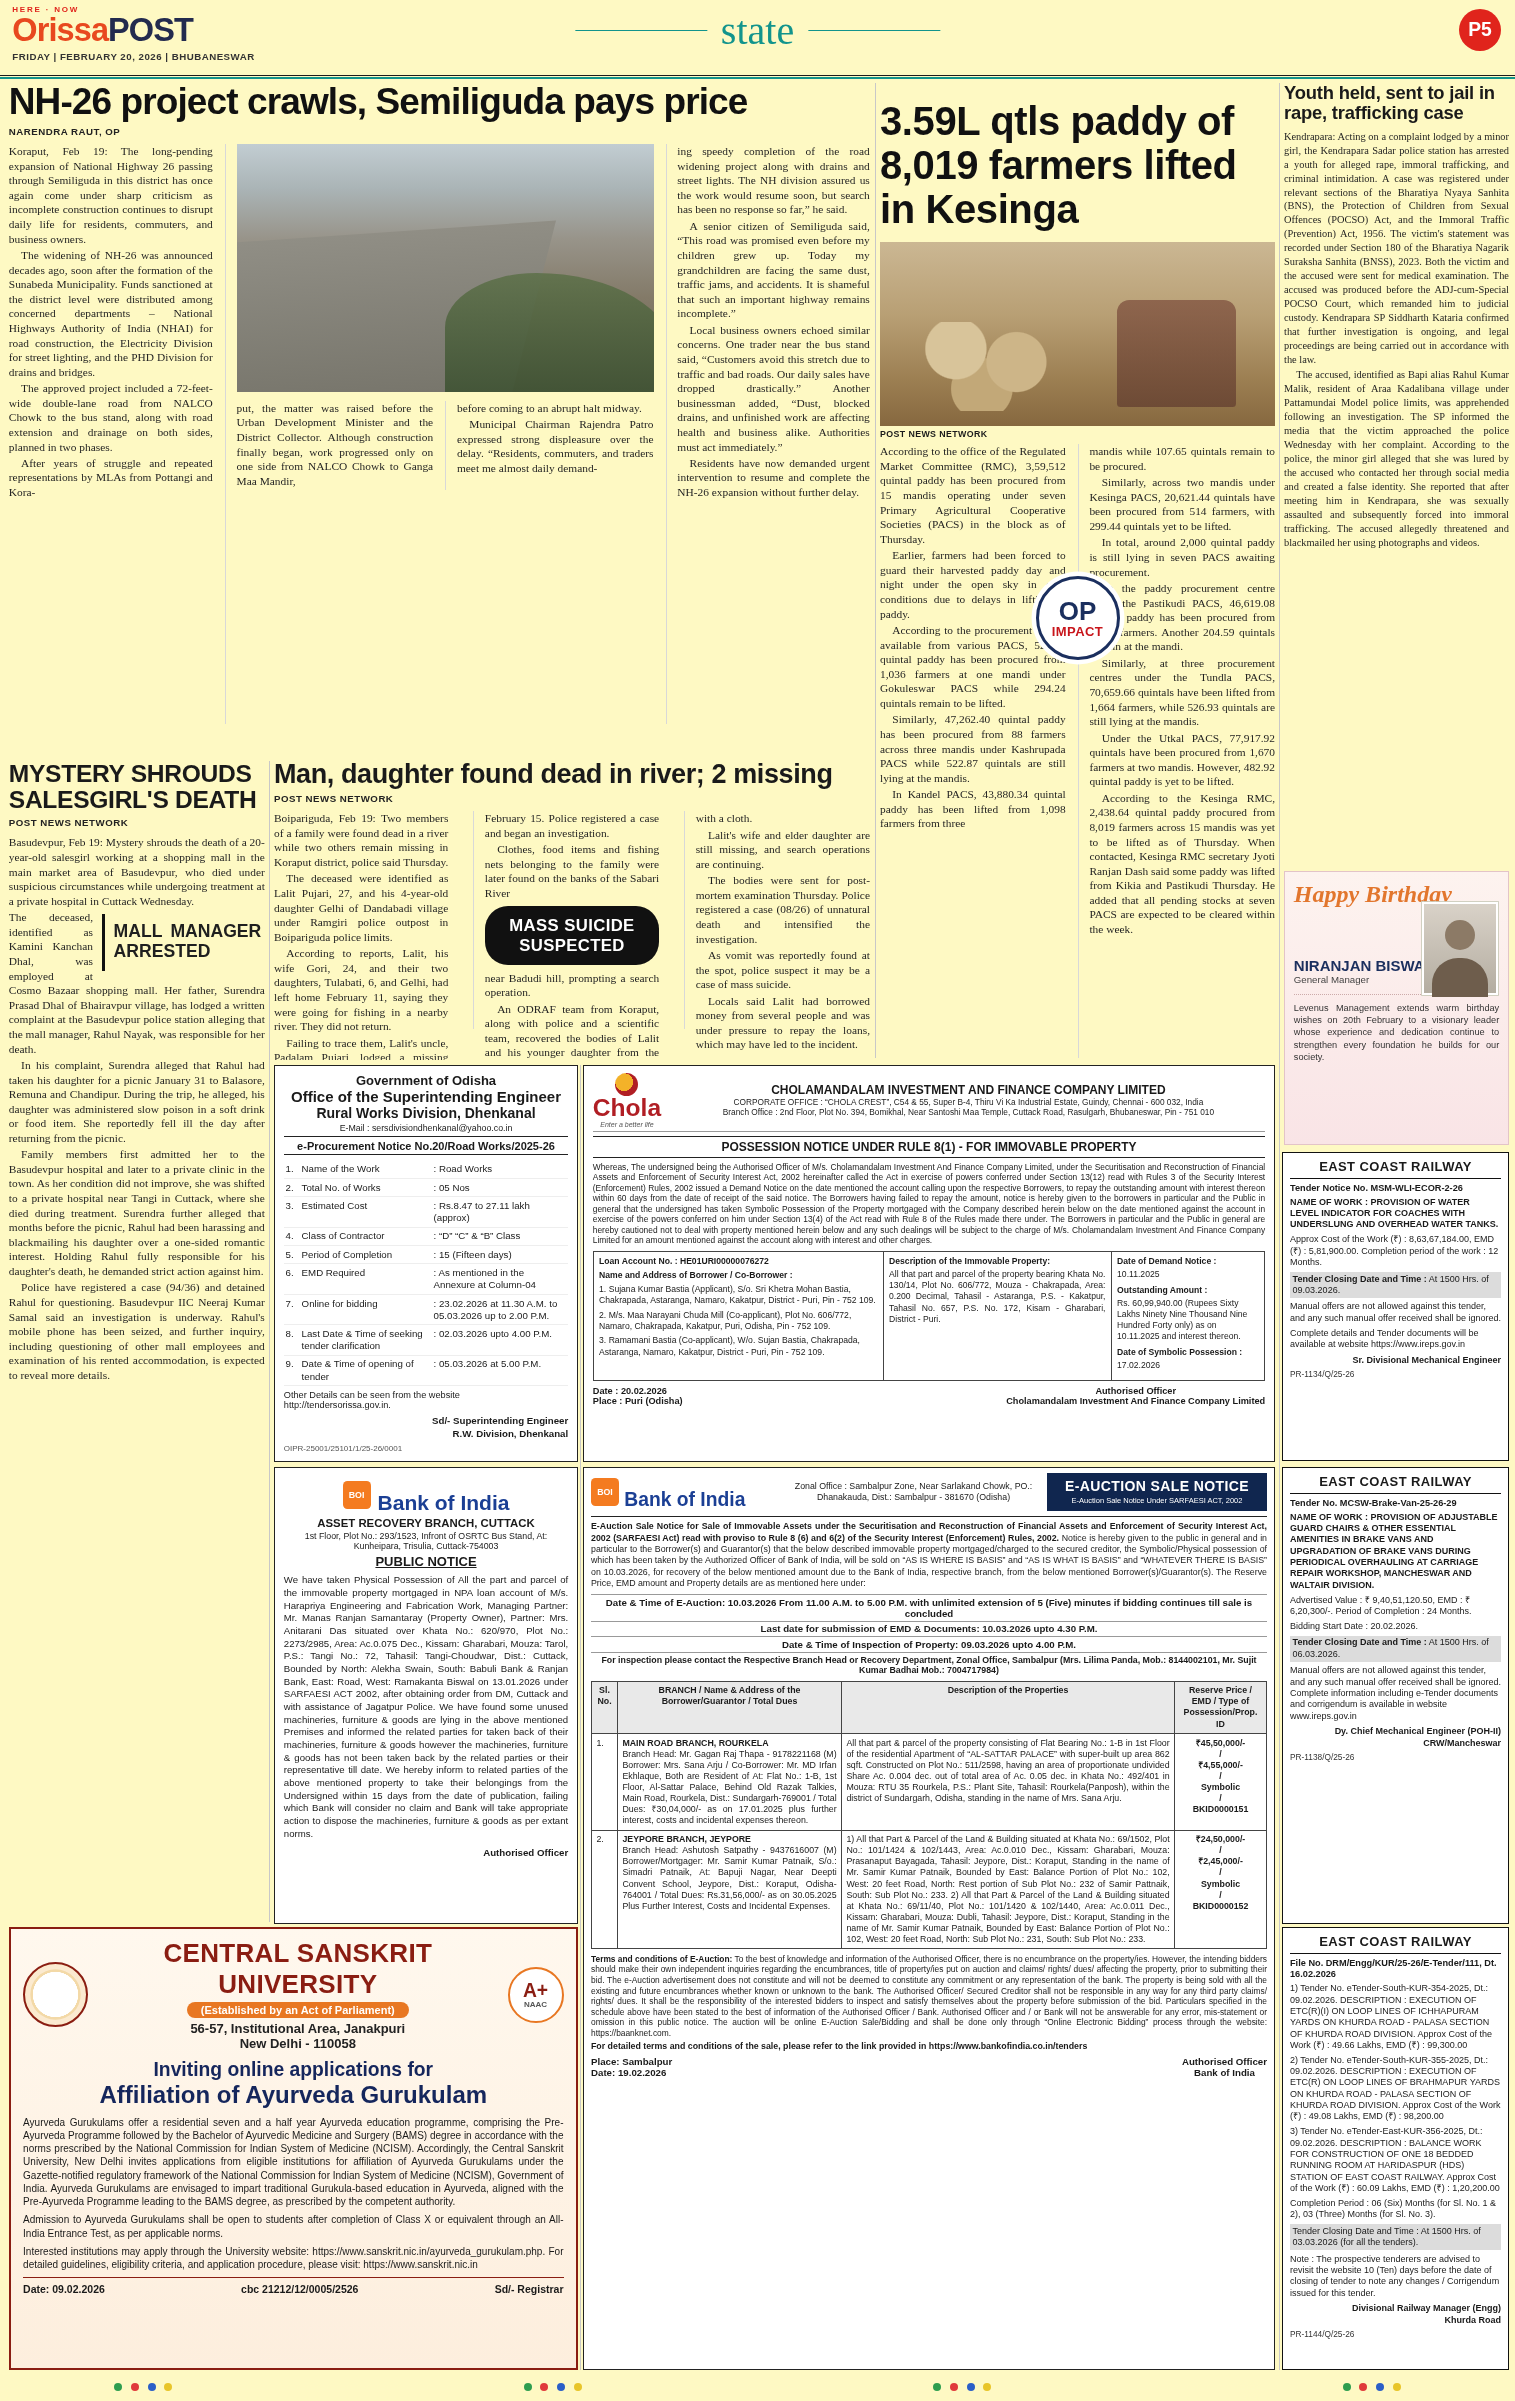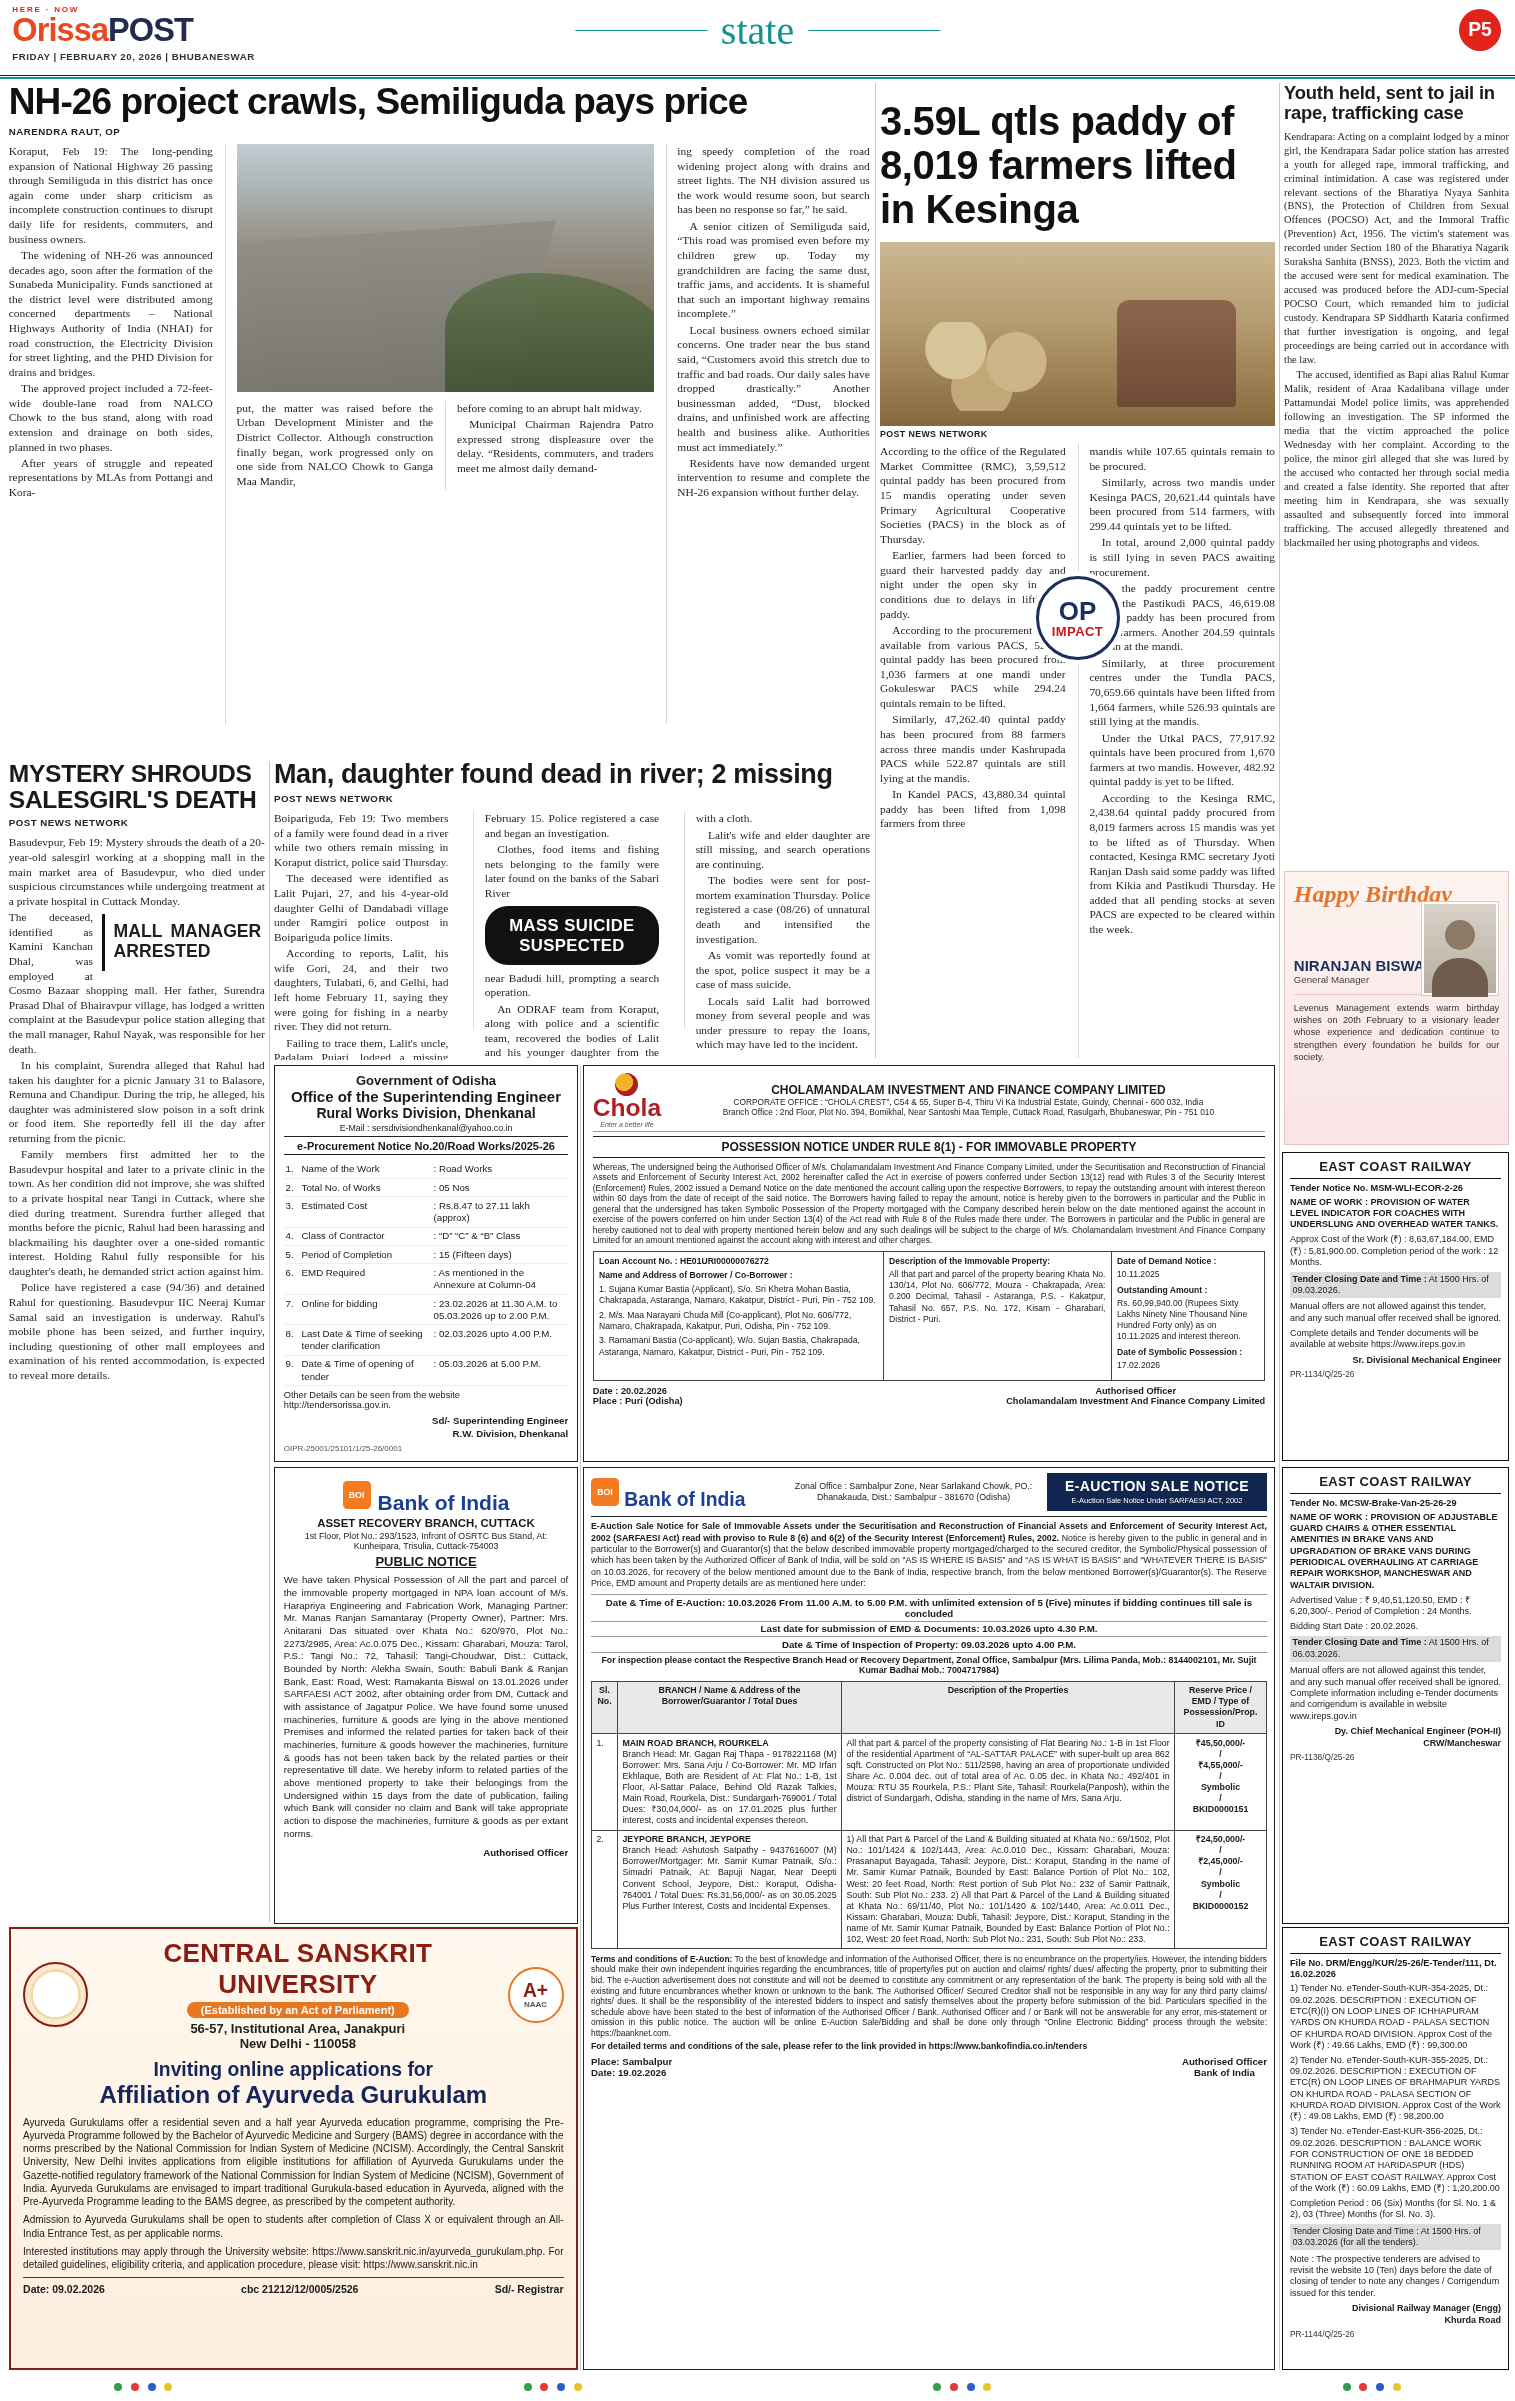--- a/index.html
+++ b/index.html
@@ -1,18 +1,18 @@
 <!DOCTYPE html>
 <html style="font-size:14px"><head>
 <meta charset="utf-8">
 <title>OrissaPOST - state - P5</title>
 <style>
   *{margin:0;padding:0;box-sizing:border-box;}
   body{background:#d9d9d9;font-family:"Liberation Sans",sans-serif;color:#1a1a1a;}
-  .page{position:relative;width:1515px;height:2401px;margin:0 auto;background:#ffffff;overflow:hidden;}
+  .page{position:relative;width:1515px;height:2401px;margin:0 auto;background:#fef9c3;overflow:hidden;}
   .abs{position:absolute;overflow:hidden;}
   .serif{font-family:Liberation Sans, sans-serif;margin-top:16px;}
   .just{text-align:justify;}
   .pre{white-space:pre-line;}
 
   
   .masthead{left:0;top:0;width:1515px;height:76px;border-bottom:1.8px solid #1c1c1c;}
   .teal-strip{left:0;top:77px;width:1515px;height:1.8px;background:#12948c;}
   .logo-block{position:absolute;left:12.3px;top:5.3px;}
   .logo-tag{font-size:8px;font-weight:700;color:#e0241c;letter-spacing:1.8px;}
@@ -287,21 +287,21 @@
     <div class="bday-photo"></div>
     <div class="bday-name">NIRANJAN BISWAL</div>
     <div class="bday-title">General Manager</div>
     <div class="bday-msg">Levenus Management extends warm birthday wishes on 20th February to a visionary leader whose experience and dedication continue to strengthen every foundation he builds for our society.</div>
   </section>
 
   <section class="abs" style="left:8.8px;top:761px;width:256px;height:1161px;">
     <h2 class="mystery-headline">MYSTERY SHROUDS SALESGIRL'S DEATH</h2>
     <div class="byline">POST NEWS NETWORK</div>
     <div class="article-body just">
-        <p>Basudevpur, Feb 19: Mystery shrouds the death of a 20-year-old salesgirl working at a shopping mall in the main market area of Basudevpur, who died under suspicious circumstances while undergoing treatment at a private hospital in Cuttack Monday.</p>
+        <p>Basudevpur, Feb 19: Mystery shrouds the death of a 20-year-old salesgirl working at a shopping mall in the main market area of Basudevpur, who died under suspicious circumstances while undergoing treatment at a private hospital in Cuttack Wednesday.</p>
       </div>
     <div class="mystery-rest article-body just">
       <div class="pullquote">MALL MANAGER ARRESTED</div>
       <div>
           <p>The deceased, identified as Kamini Kanchan Dhal, was employed at Cosmo Bazaar shopping mall. Her father, Surendra Prasad Dhal of Bhairavpur village, has lodged a written complaint at the Basudevpur police station alleging that the mall manager, Rahul Nayak, was responsible for her death.</p>
           <p>In his complaint, Surendra alleged that Rahul had taken his daughter for a picnic January 31 to Balasore, Remuna and Chandipur. During the trip, he alleged, his daughter was administered slow poison in a soft drink or food item. She reportedly fell ill the day after returning from the picnic.</p>
           <p>Family members first admitted her to the Basudevpur hospital and later to a private clinic in the town. As her condition did not improve, she was shifted to a private hospital near Tangi in Cuttack, where she died during treatment. Surendra further alleged that months before the picnic, Rahul had been harassing and blackmailing his daughter over a one-sided romantic interest. Holding Rahul fully responsible for his daughter's death, he demanded strict action against him.</p>
           <p>Police have registered a case (94/36) and detained Rahul for questioning. Basudevpur IIC Neeraj Kumar Samal said an investigation is underway. Rahul's mobile phone has been seized, and further inquiry, including questioning of other mall employees and examination of his rented accommodation, is expected to reveal more details.</p>
         </div>
     </div>

